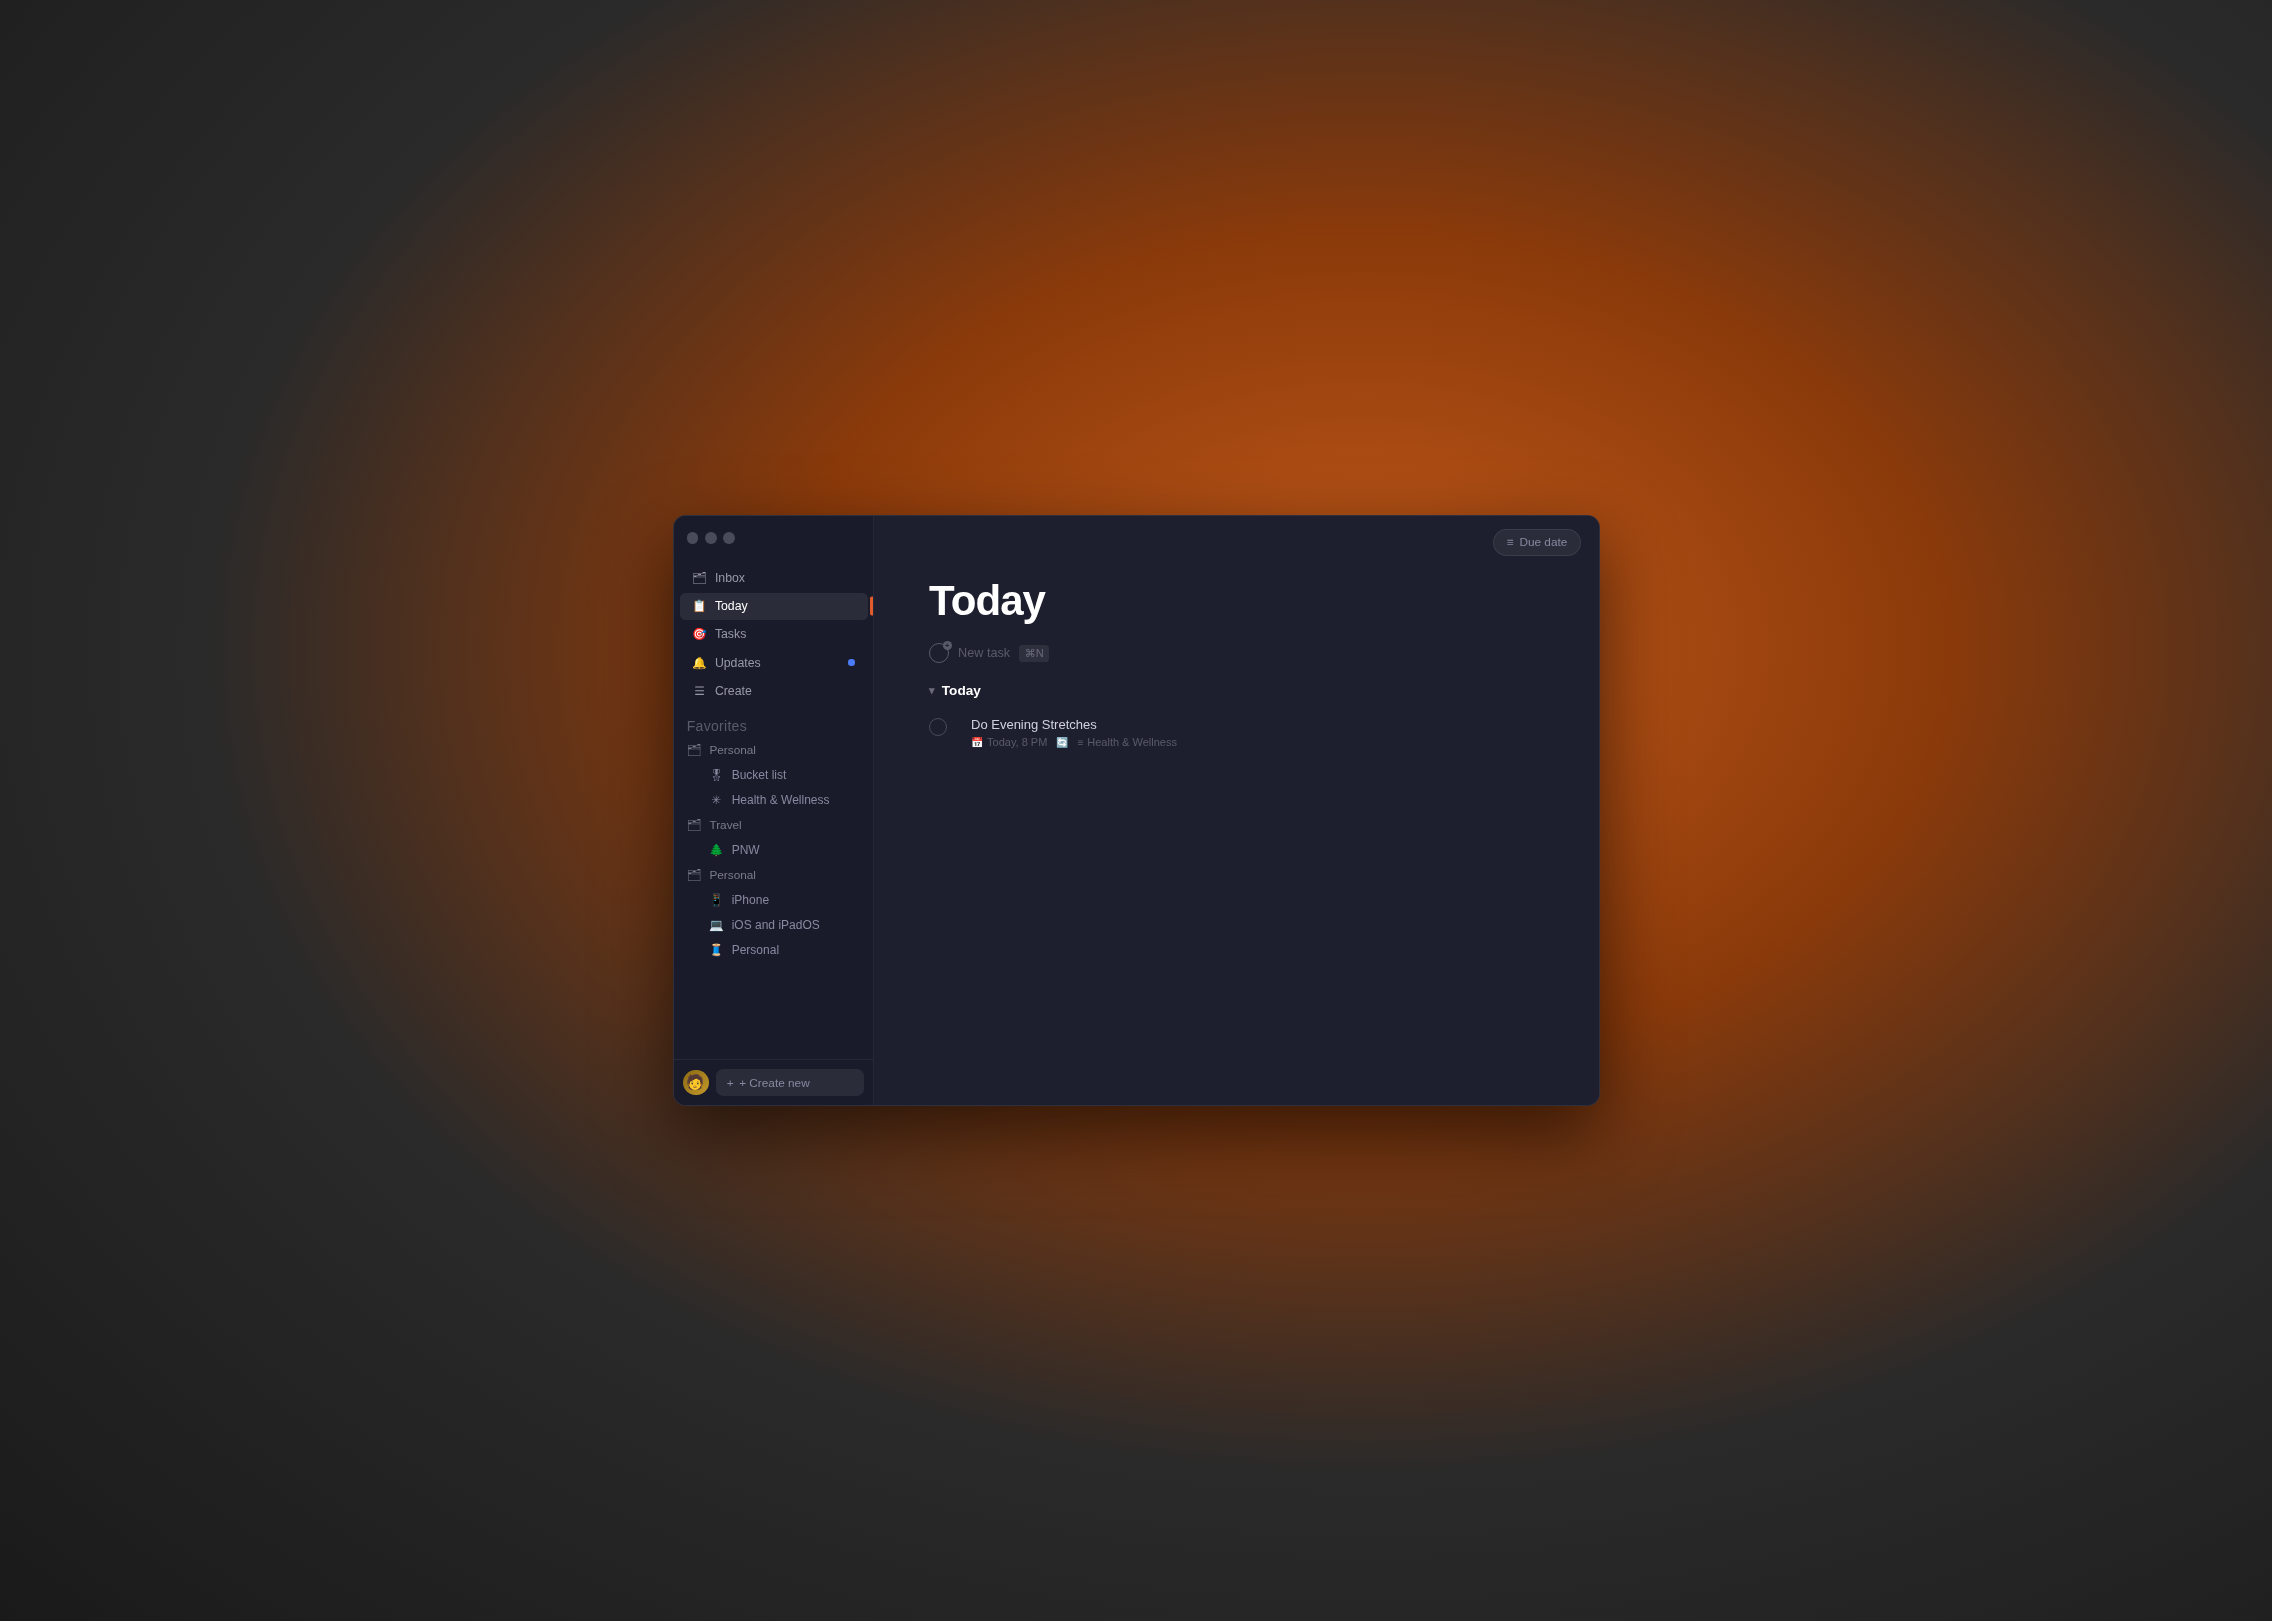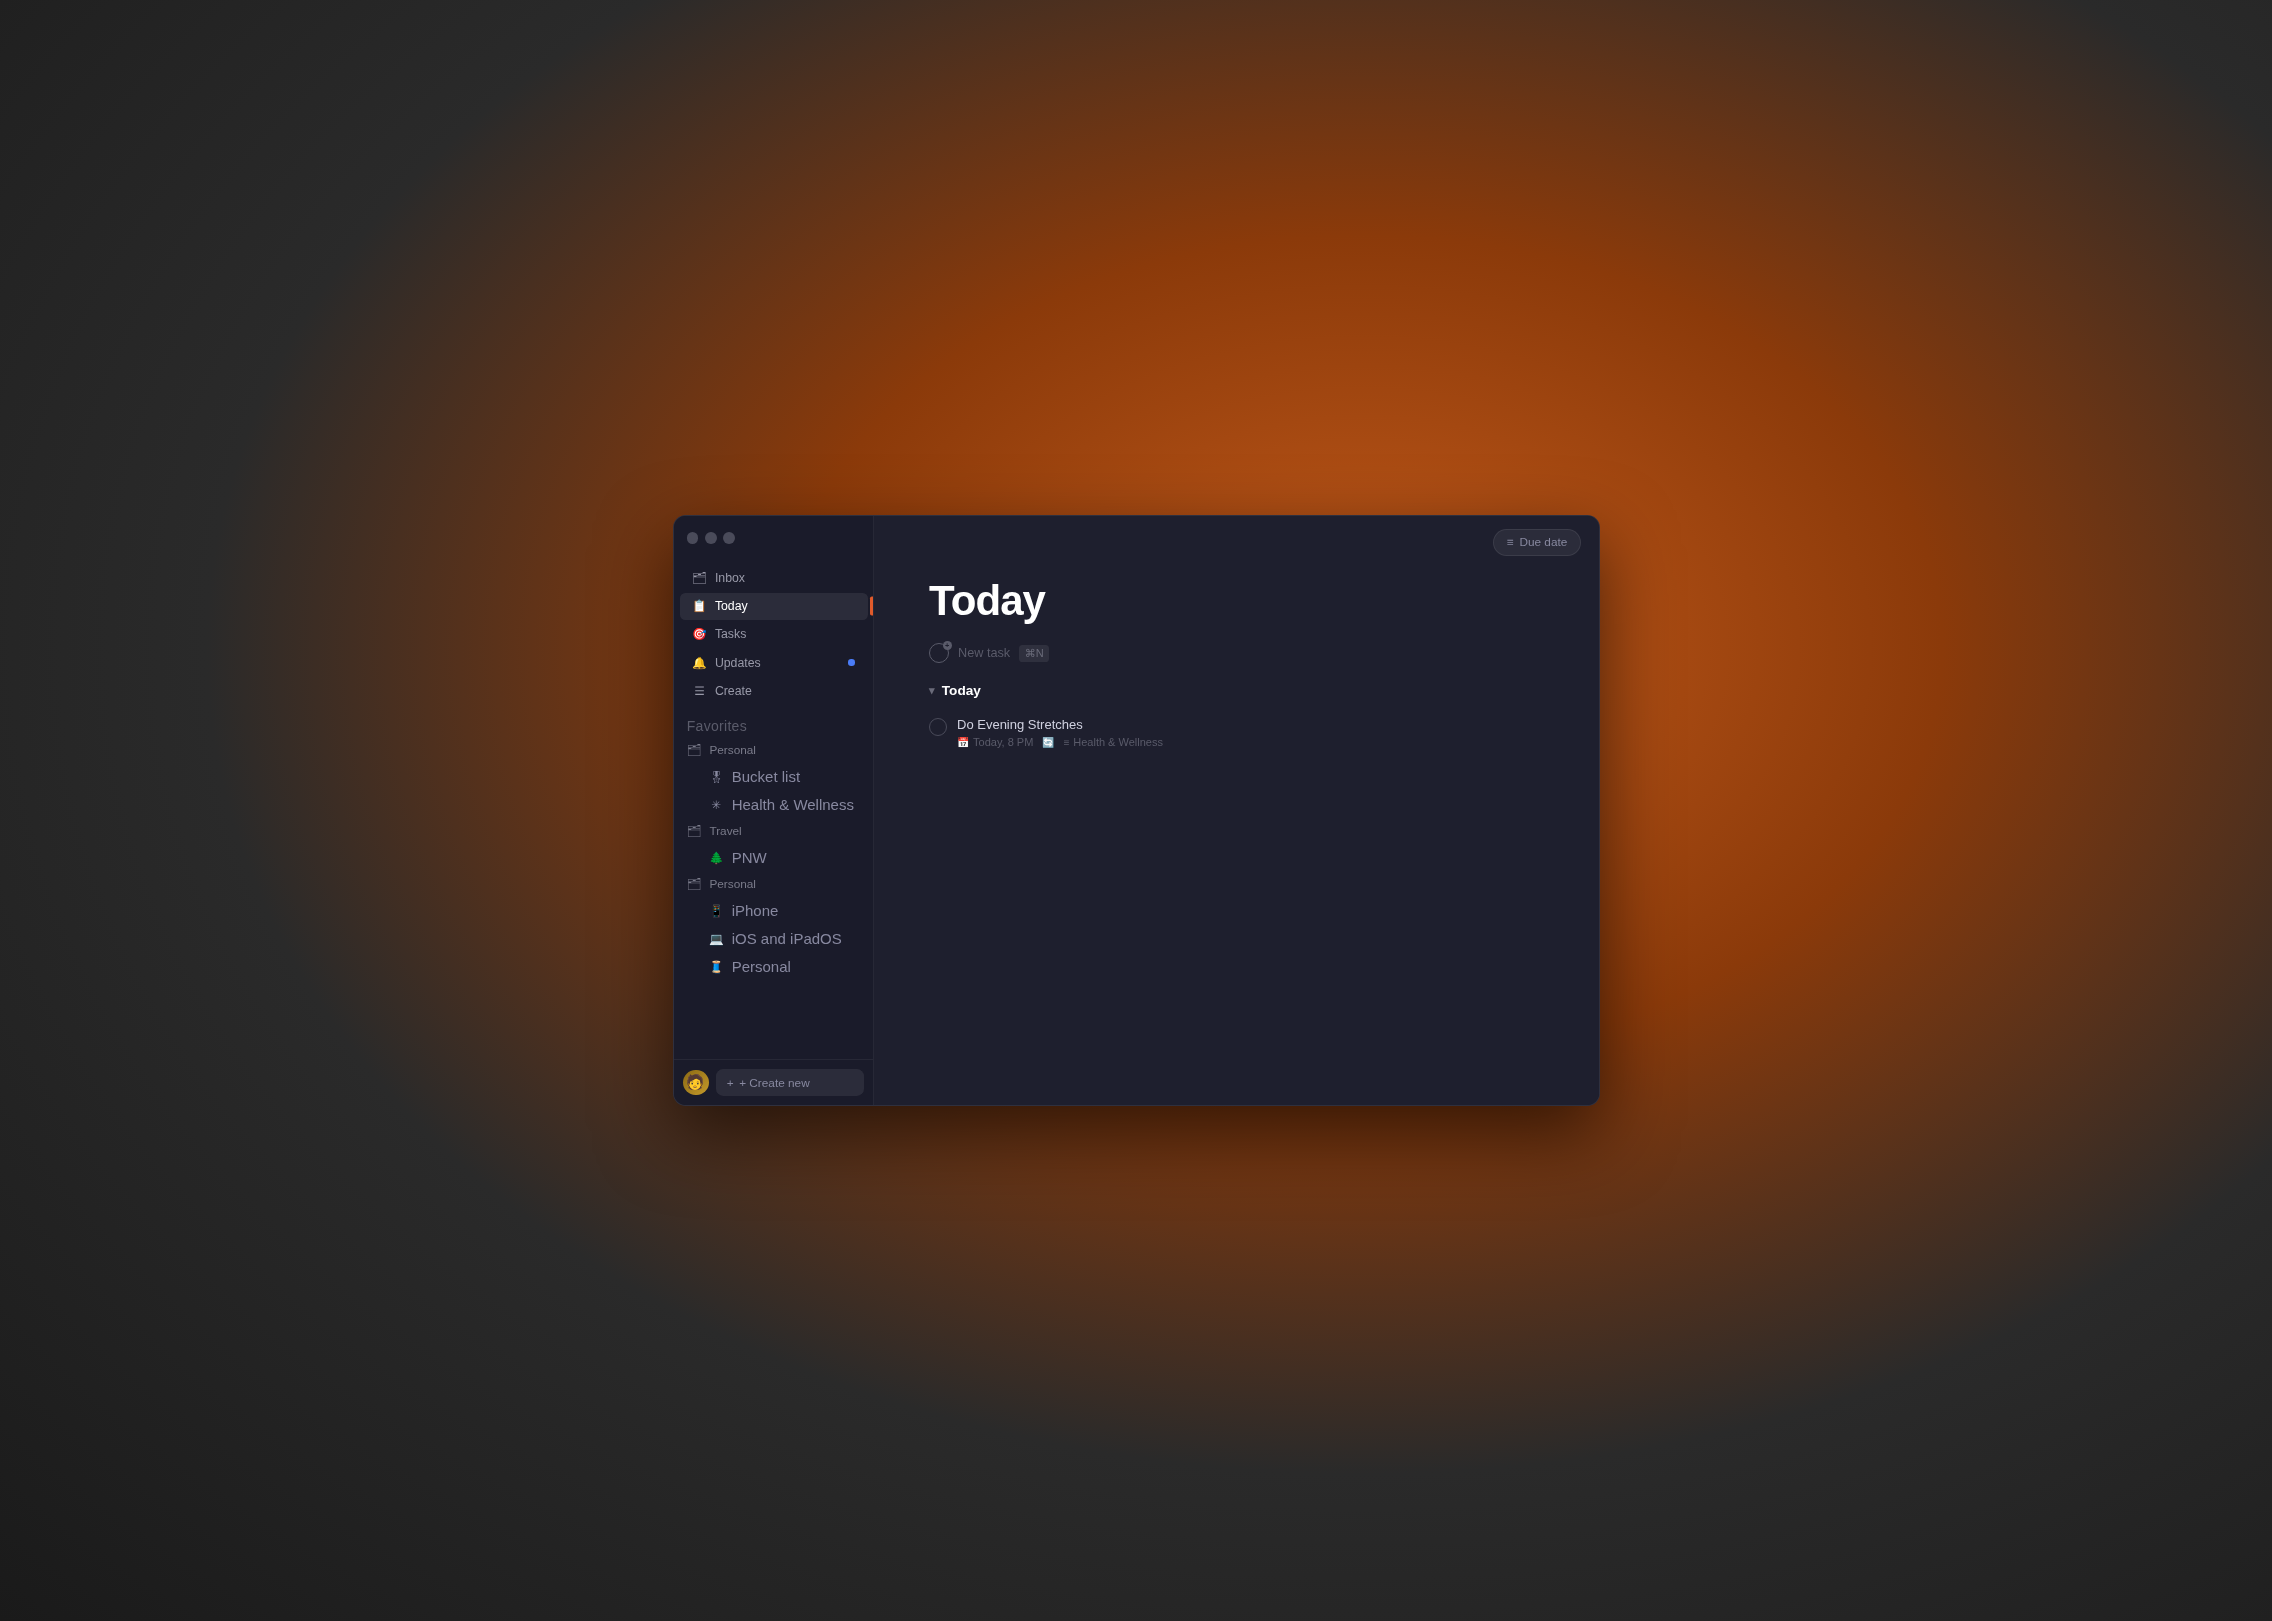--- a/index.html
+++ b/index.html
@@ -147,21 +147,21 @@
     }
 
     .child-icon {
       font-size: 11.8px;
       width: 14.5px;
       text-align: center;
       flex-shrink: 0;
     }
 
     .child-label {
-      font-size: 15px;
+      font-size: 12px;
     }
 
     .sidebar-footer {
       padding: 9px 9px;
       display: flex;
       align-items: center;
       gap: 7.3px;
       flex-shrink: 0;
       border-top: 0.9px solid rgba(255,255,255,0.06);
     }
@@ -296,21 +296,21 @@
     }
 
     .chevron-icon {
       font-size: 11px;
       color: #6a6b7a;
     }
 
     .task-item {
       display: flex;
       align-items: flex-start;
-      gap: 10px;
+      gap: 24px;
       padding: 7.3px 0;
     }
 
     .task-checkbox {
       width: 18px;
       height: 18px;
       border: 1.8px solid #4a4b5a;
       border-radius: 50%;
       flex-shrink: 0;
       margin-top: 0.9px;

